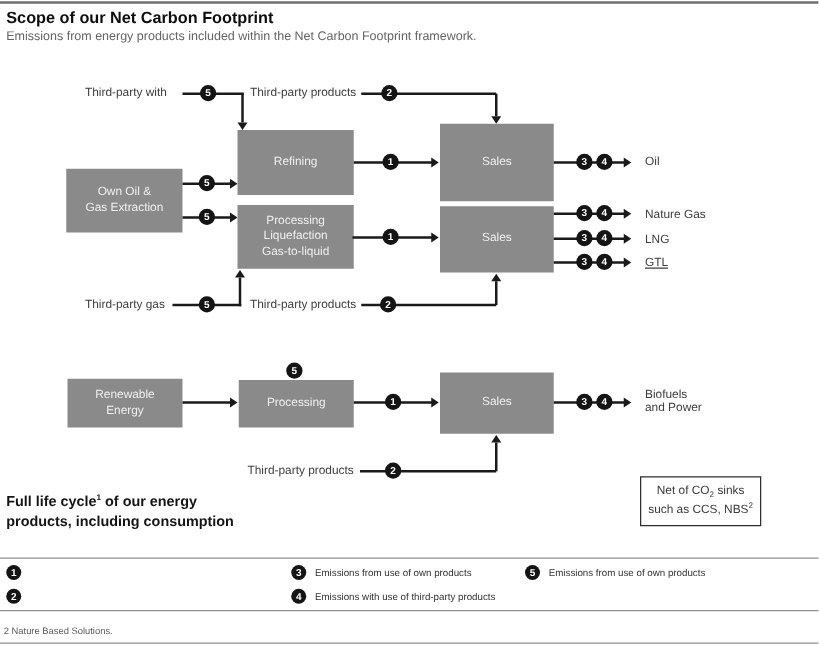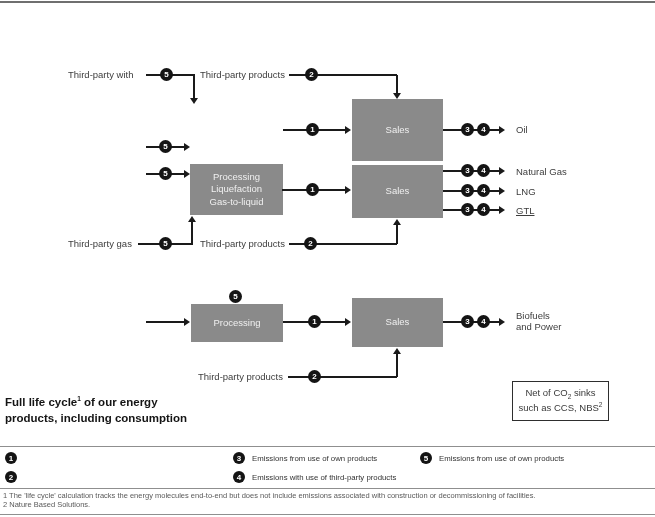--- a/index.html
+++ b/index.html
@@ -30,36 +30,41 @@
   .rule{position:absolute;left:0;width:655px;height:1px;background:#8f8f8f;}
   .legend-item{position:absolute;display:flex;align-items:center;gap:7px;font-size:7.8px;color:#333333;}
   .fn{position:absolute;left:3px;font-size:7.5px;color:#5a5a5a;}
 </style>
 </head>
 <body>
 
 <div class="canvas">
 
   <div class="topbar"></div>
+  <div class="title">Scope of our Net Carbon Footprint</div>
+  <div class="subtitle">Emissions from energy products included within the Net Carbon Footprint framework.</div>
 
   <div class="lbl" style="left:68px;top:69px;">Third-party with</div>
   <div class="lbl" style="left:200px;top:69px;">Third-party products</div>
   <div class="lbl" style="left:68px;top:238px;">Third-party gas</div>
   <div class="lbl" style="left:200px;top:238px;">Third-party products</div>
 
   <div class="hline" style="left:146px;top:74px;width:49px;"></div>
   <div class="vline" style="left:193px;top:75px;height:23px;"></div>
   <div class="arr d" style="left:190px;top:98px;"></div>
   <div class="badge" style="left:160px;top:68px;">5</div>
 
   <div class="hline" style="left:289px;top:74px;width:108px;"></div>
   <div class="vline" style="left:396px;top:75px;height:18px;"></div>
   <div class="arr d" style="left:393px;top:93px;"></div>
   <div class="badge" style="left:305px;top:68px;">2</div>
 
+  <div class="box" style="left:190px;top:104px;width:93px;height:52px;">Refining</div>
+  <div class="box" style="left:53px;top:135px;width:93px;height:51px;">Own Oil &amp;
+Gas Extraction</div>
   <div class="box" style="left:190px;top:164px;width:93px;height:51px;">Processing
 Liquefaction
 Gas-to-liquid</div>
   <div class="box" style="left:352px;top:99px;width:91px;height:62px;">Sales</div>
   <div class="box" style="left:352px;top:165px;width:91px;height:53px;">Sales</div>
 
   <div class="hline" style="left:146px;top:146px;width:39px;"></div>
   <div class="arr r" style="left:184px;top:143px;"></div>
   <div class="badge" style="left:159px;top:140px;">5</div>
   <div class="hline" style="left:146px;top:173px;width:39px;"></div>
@@ -76,21 +81,21 @@
   <div class="hline" style="left:443px;top:129px;width:57px;"></div>
   <div class="arr r" style="left:499px;top:126px;"></div>
   <div class="badge" style="left:461px;top:123px;">3</div>
   <div class="badge" style="left:477px;top:123px;">4</div>
   <div class="lbl" style="left:516px;top:124px;">Oil</div>
 
   <div class="hline" style="left:443px;top:170px;width:57px;"></div>
   <div class="arr r" style="left:499px;top:167px;"></div>
   <div class="badge" style="left:461px;top:164px;">3</div>
   <div class="badge" style="left:477px;top:164px;">4</div>
-  <div class="lbl" style="left:516px;top:166px;">Natural Gas</div>
+  <div class="lbl" style="left:516px;top:166px;">Nature Gas</div>
 
   <div class="hline" style="left:443px;top:190px;width:57px;"></div>
   <div class="arr r" style="left:499px;top:187px;"></div>
   <div class="badge" style="left:461px;top:184px;">3</div>
   <div class="badge" style="left:477px;top:184px;">4</div>
   <div class="lbl" style="left:516px;top:186px;">LNG</div>
 
   <div class="hline" style="left:443px;top:209px;width:57px;"></div>
   <div class="arr r" style="left:499px;top:206px;"></div>
   <div class="badge" style="left:461px;top:203px;">3</div>
@@ -100,20 +105,22 @@
   <div class="hline" style="left:138px;top:243px;width:55px;"></div>
   <div class="vline" style="left:191px;top:222px;height:23px;"></div>
   <div class="arr u" style="left:188px;top:216px;"></div>
   <div class="badge" style="left:159px;top:237px;">5</div>
 
   <div class="hline" style="left:289px;top:243px;width:108px;"></div>
   <div class="vline" style="left:396px;top:225px;height:19px;"></div>
   <div class="arr u" style="left:393px;top:219px;"></div>
   <div class="badge" style="left:304px;top:237px;">2</div>
 
+  <div class="box" style="left:54px;top:303px;width:92px;height:39px;">Renewable
+Energy</div>
   <div class="box" style="left:191px;top:304px;width:92px;height:38px;">Processing</div>
   <div class="box" style="left:352px;top:298px;width:91px;height:49px;">Sales</div>
   <div class="badge" style="left:229px;top:290px;">5</div>
 
   <div class="hline" style="left:146px;top:321px;width:39px;"></div>
   <div class="arr r" style="left:184px;top:318px;"></div>
 
   <div class="hline" style="left:283px;top:321px;width:63px;"></div>
   <div class="arr r" style="left:345px;top:318px;"></div>
   <div class="badge" style="left:308px;top:315px;">1</div>
@@ -156,17 +163,16 @@
   <div class="legend-item" style="left:233px;top:471px;">
     <span class="badge inline">4</span>
     <span>Emissions with use of third-party products</span>
   </div>
   <div class="legend-item" style="left:420px;top:452px;">
     <span class="badge inline">5</span>
     <span>Emissions from use of own products</span>
   </div>
 
   <div class="rule" style="top:488px;"></div>
-  <div class="fn" style="top:491px;">1 The 'life cycle' calculation tracks the energy molecules end-to-end but does not include emissions associated with construction or decommissioning of facilities.</div>
   <div class="fn" style="top:500px;">2 Nature Based Solutions.</div>
   <div class="rule" style="top:514px;"></div>
 
 </div>
 
 </body></html>

